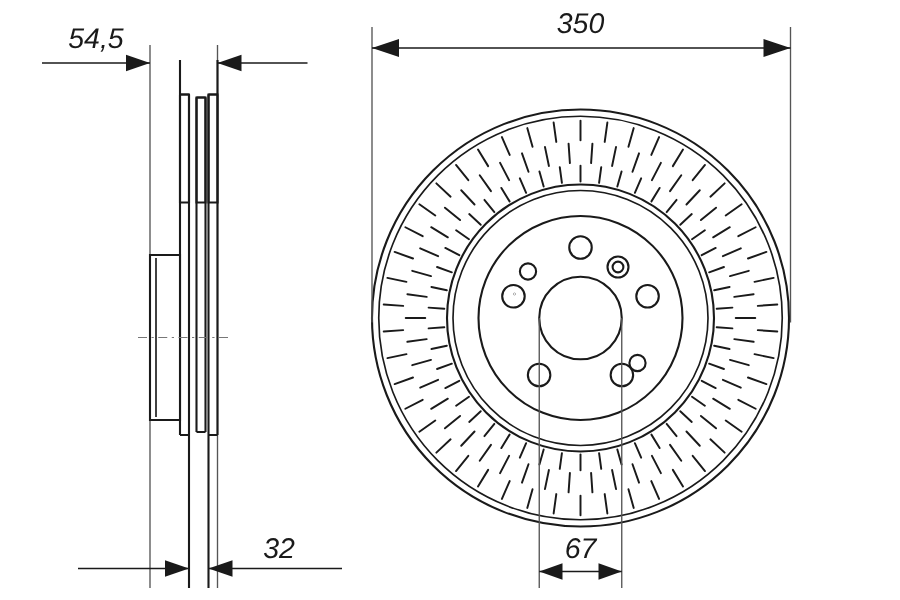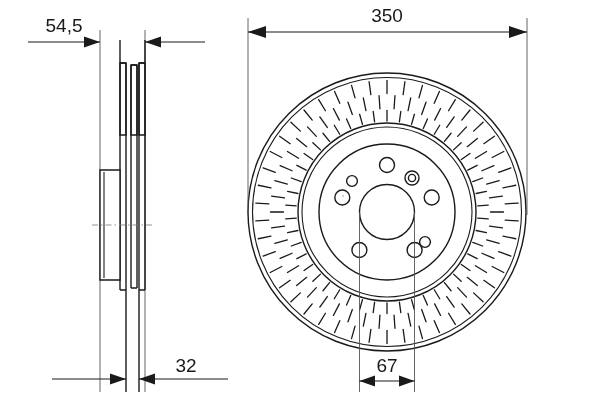--- a/index.html
+++ b/index.html
@@ -11,20 +11,21 @@
     width: 600px;
     height: 400px;
     font-family: "Liberation Sans", sans-serif;
     overflow: hidden;
   }
   #drawing-root {
     position: relative;
     width: 536px;
     height: 400px;
     background: #ffffff;
+    font-style: italic;
   }
   svg.tech-drawing {
     display: block;
     width: 600px;
     height: 400px;
   }
   .outline {
     fill: none;
     stroke: #1a1a1a;
     stroke-width: 1.4;

